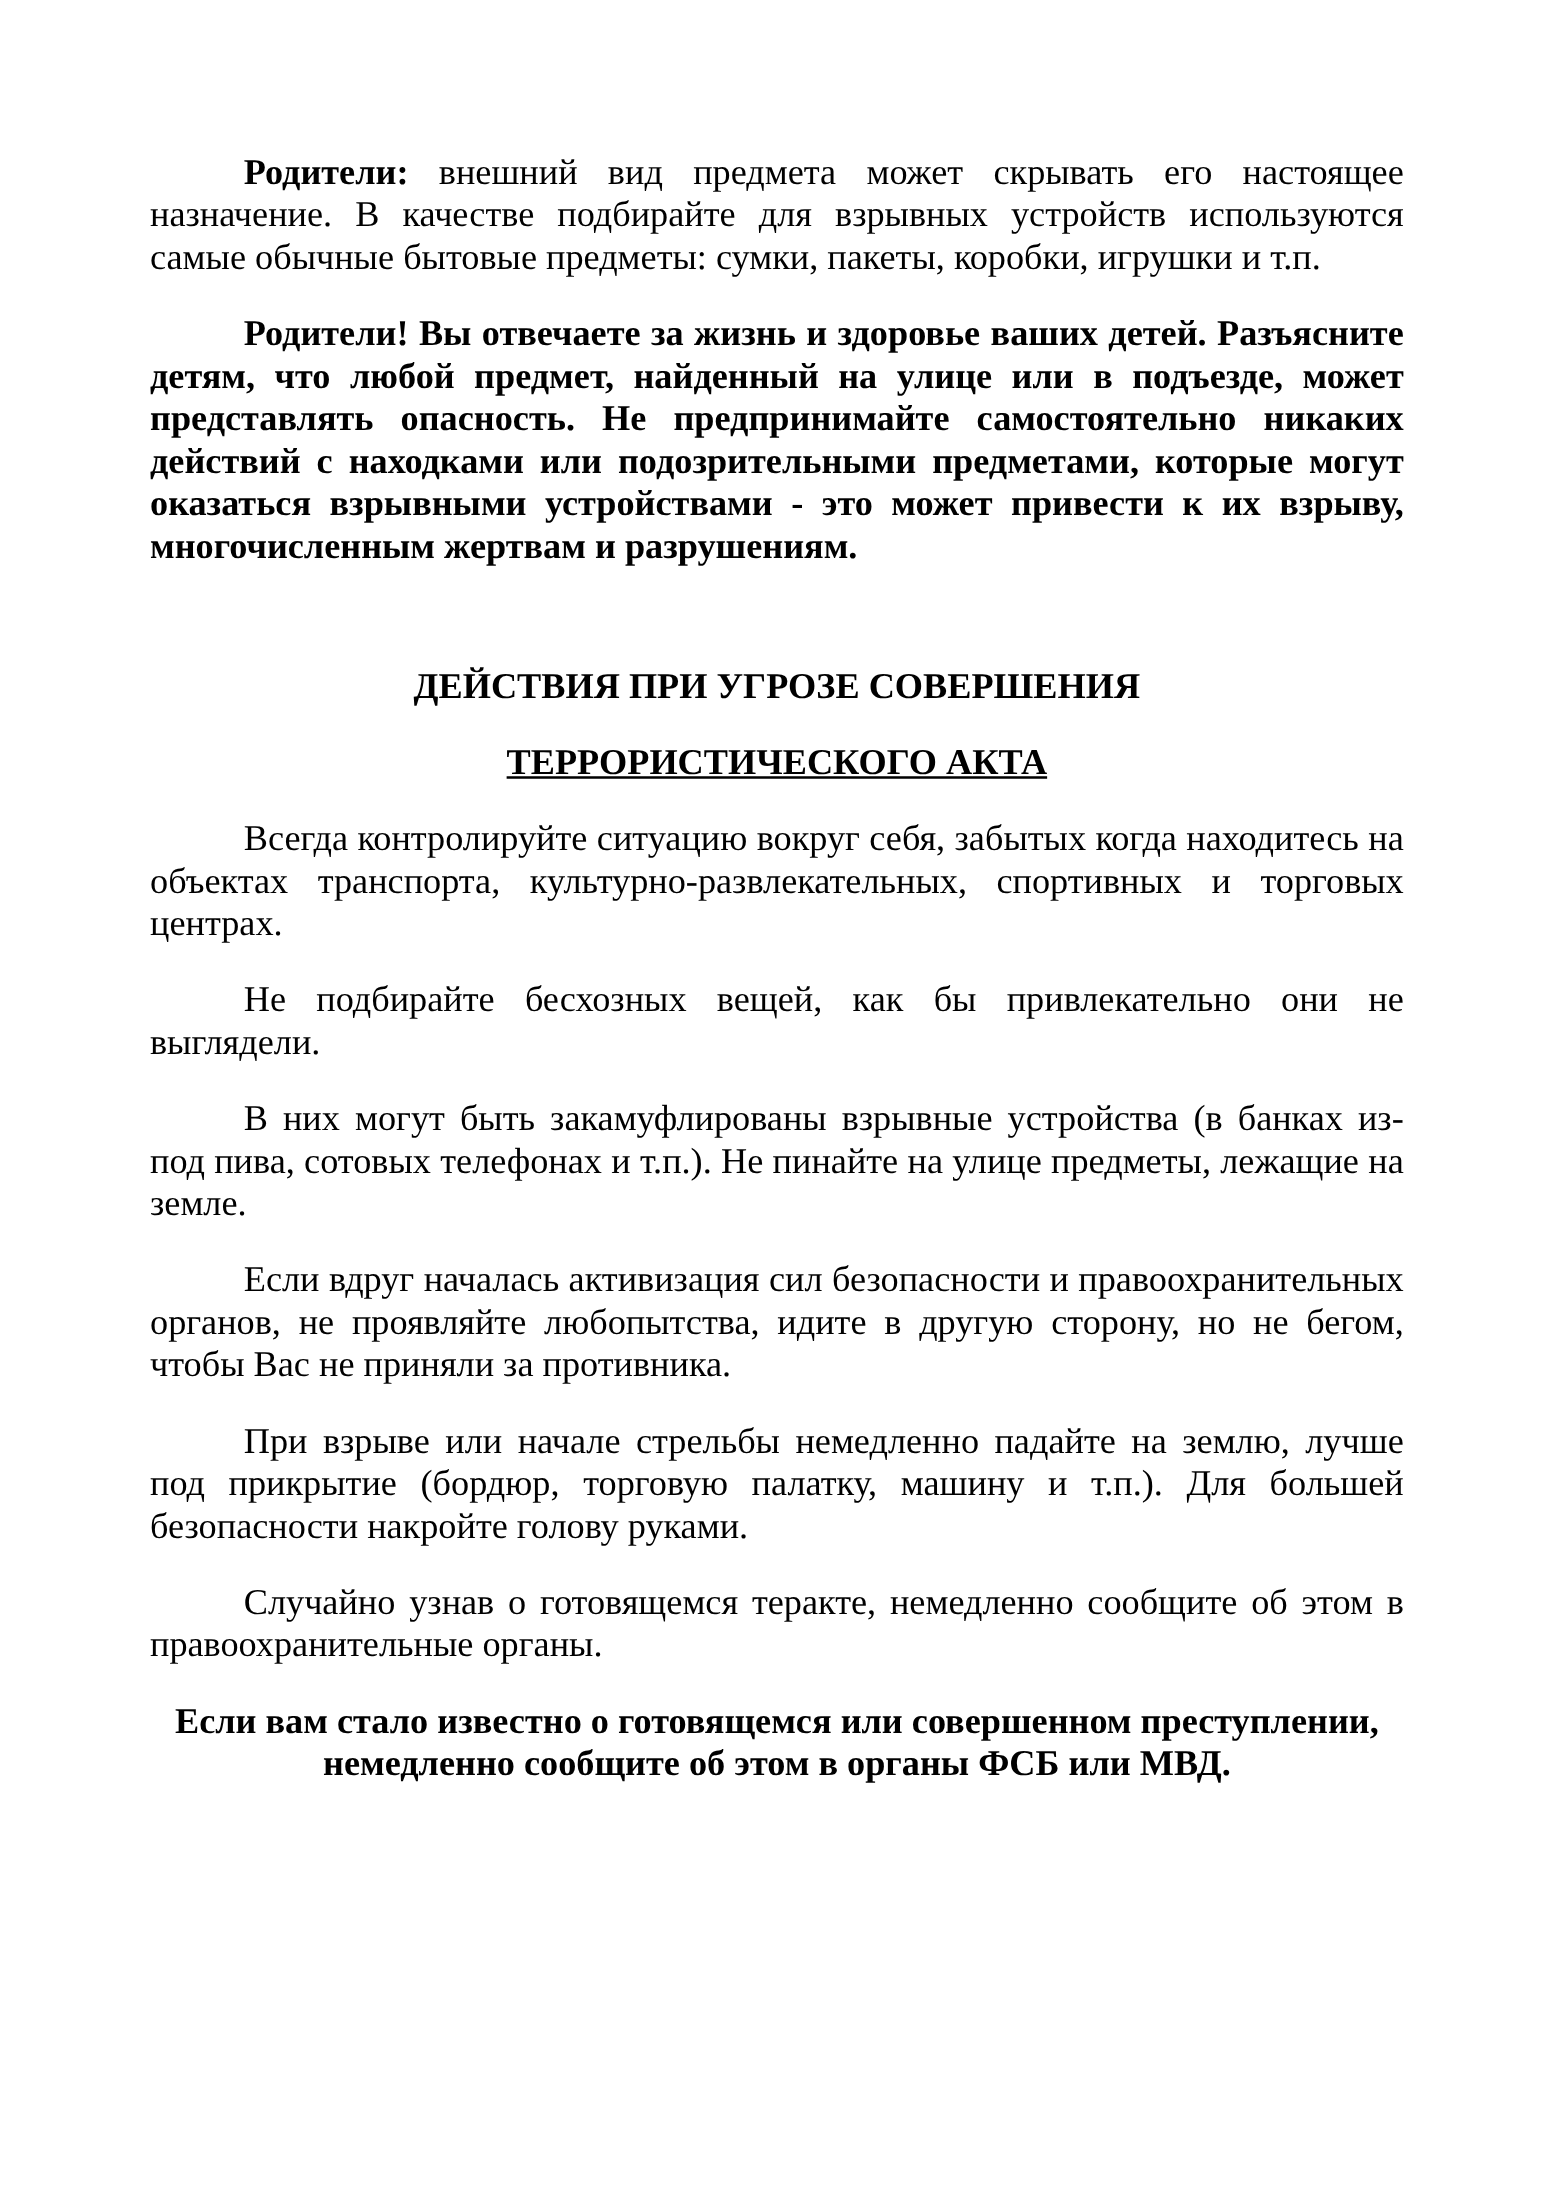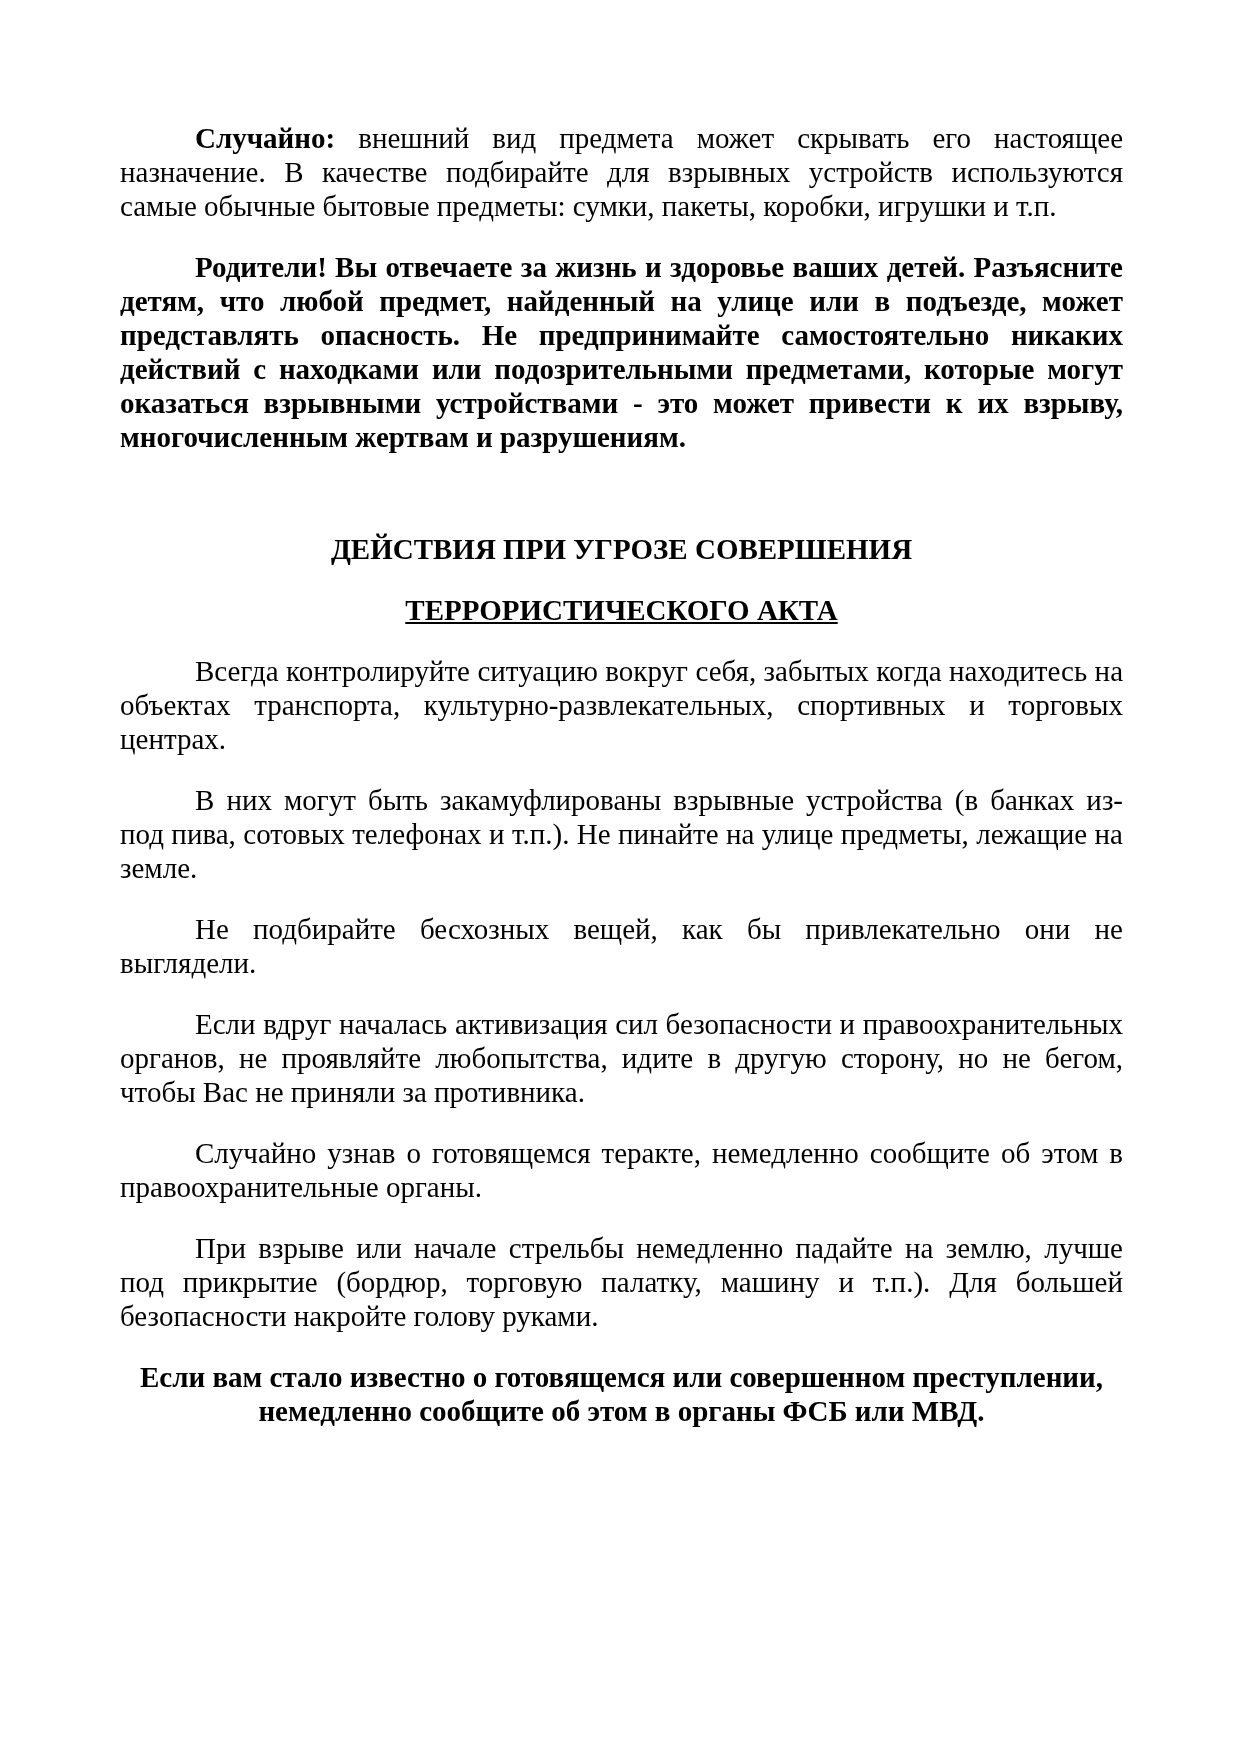--- a/index.html
+++ b/index.html
@@ -43,25 +43,25 @@
     text-align: center;
     text-indent: 0;
   }
   .para b { font-weight: bold; }
 </style>
 </head>
 <body>
 
 <div class="page">
   <main class="content">
-      <p class="para body indent"><b>Случайно:</b><span> внешний вид предмета может скрывать его настоящее назначение. В качестве подбирайте для взрывных устройств используются самые обычные бытовые предметы: сумки, пакеты, коробки, игрушки и т.п.</span></p>
+      <p class="para body indent"><b>Родители:</b><span> внешний вид предмета может скрывать его настоящее назначение. В качестве подбирайте для взрывных устройств используются самые обычные бытовые предметы: сумки, пакеты, коробки, игрушки и т.п.</span></p>
       <p class="para body indent"><b>Родители! Вы отвечаете за жизнь и здоровье ваших детей. Разъясните детям, что любой предмет, найденный на улице или в подъезде, может представлять опасность. Не предпринимайте самостоятельно никаких действий с находками или подозрительными предметами, которые могут оказаться взрывными устройствами - это может привести к их взрыву, многочисленным жертвам и разрушениям.</b></p>
       <p class="para heading-first"><b>ДЕЙСТВИЯ ПРИ УГРОЗЕ СОВЕРШЕНИЯ</b></p>
       <p class="para heading"><b>ТЕРРОРИСТИЧЕСКОГО АКТА</b></p>
       <p class="para body indent"><span>Всегда контролируйте ситуацию вокруг себя, забытых когда находитесь на объектах транспорта, культурно-развлекательных, спортивных и торговых центрах.</span></p>
+      <p class="para body indent"><span>Не подбирайте бесхозных вещей, как бы привлекательно они не выглядели.</span></p>
       <p class="para body indent"><span>В них могут быть закамуфлированы взрывные устройства (в банках из-под пива, сотовых телефонах и т.п.). Не пинайте на улице предметы, лежащие на земле.</span></p>
-      <p class="para body indent"><span>Не подбирайте бесхозных вещей, как бы привлекательно они не выглядели.</span></p>
       <p class="para body indent"><span>Если вдруг началась активизация сил безопасности и правоохранительных органов, не проявляйте любопытства, идите в другую сторону, но не бегом, чтобы Вас не приняли за противника.</span></p>
+      <p class="para body indent"><span>При взрыве или начале стрельбы немедленно падайте на землю, лучше под прикрытие (бордюр, торговую палатку, машину и т.п.). Для большей безопасности накройте голову руками.</span></p>
       <p class="para body indent"><span>Случайно узнав о готовящемся теракте, немедленно сообщите об этом в правоохранительные органы.</span></p>
-      <p class="para body indent"><span>При взрыве или начале стрельбы немедленно падайте на землю, лучше под прикрытие (бордюр, торговую палатку, машину и т.п.). Для большей безопасности накройте голову руками.</span></p>
       <p class="para bold-right"><b>Если вам стало известно о готовящемся или совершенном преступлении, немедленно сообщите об этом в органы ФСБ или МВД.</b></p>
     </main>
 </div>
 
 </body></html>

